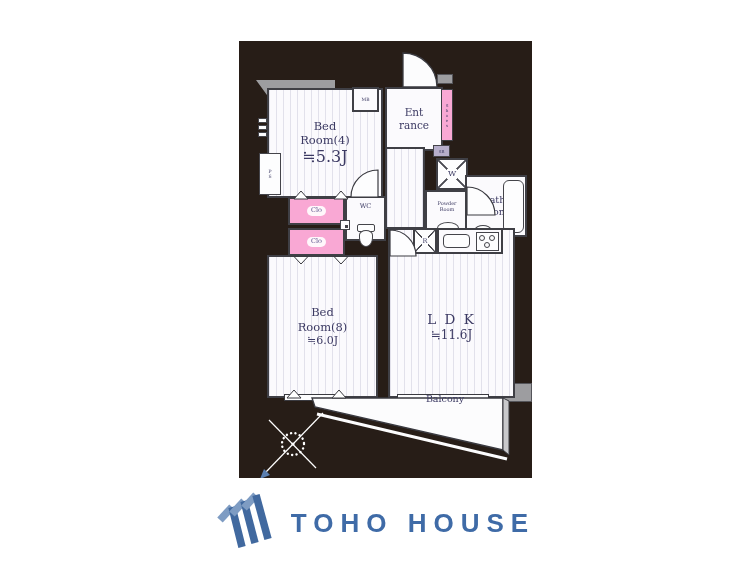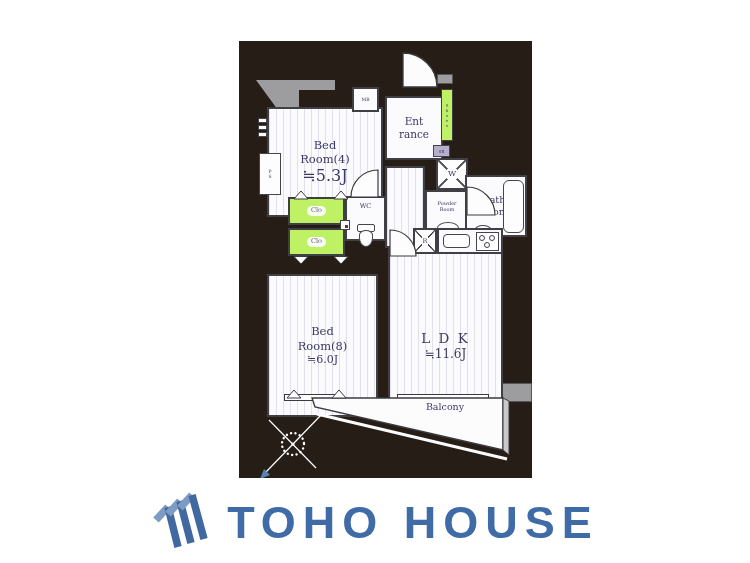--- a/index.html
+++ b/index.html
@@ -4,39 +4,39 @@
 <style>
   html,body{margin:0;padding:0;}
   body{background:#ffffff;font-family:"Liberation Sans",sans-serif;}
   .stage{position:relative;width:750px;height:563px;background:#ffffff;overflow:hidden;}
 
   
   .plan{position:absolute;left:239px;top:41px;width:293px;height:437px;background:#271d17;}
   .abs{position:absolute;box-sizing:border-box;}
   .room{position:absolute;box-sizing:border-box;border:2px solid #3f3f45;background:#fbfafd;}
   .striped{background-color:#fbfafd;
-           background-image:repeating-linear-gradient(90deg,#e2e1eb 0 1px,rgba(0,0,0,0) 1px 7px);margin-top:19px;}
+           background-image:repeating-linear-gradient(90deg,#e2e1eb 0 1px,rgba(0,0,0,0) 1px 7px);}
   .gray{background:#9d9da0;border:1px solid #55555a;}
-  .purple{background:#bef264;border:2px solid #3f3f45;}
+  .purple{background:#f9a8d4;border:2px solid #3f3f45;}
   .rlabel{font-family:"DejaVu Serif",serif;color:#3c3a63;text-align:center;line-height:1.25;}
   .cflex{display:flex;flex-direction:column;align-items:center;justify-content:center;}
   .xbox{background-color:#fdfdfe;
         background-image:linear-gradient(to top right,rgba(0,0,0,0) 47%,#4a4a52 48.5%,#4a4a52 51.5%,rgba(0,0,0,0) 53%),
                          linear-gradient(to bottom right,rgba(0,0,0,0) 47%,#4a4a52 48.5%,#4a4a52 51.5%,rgba(0,0,0,0) 53%);}
   .fix{position:absolute;box-sizing:border-box;border:1.5px solid #44444a;background:#fdfdfe;}
   .vtext{writing-mode:vertical-rl;text-orientation:upright;font-size:4px;letter-spacing:0;
          font-family:"DejaVu Serif",serif;color:#3c3a63;display:flex;align-items:center;justify-content:center;}
   .pill{background:rgba(255,255,255,.9);border-radius:6px;padding:0 4px;font-size:6.5px;
         font-family:"DejaVu Serif",serif;color:#5c538b;line-height:1.5;}
   svg.overlay{position:absolute;left:0;top:0;pointer-events:none;}
 
   
   .brandrow{position:absolute;left:0;top:490px;width:750px;height:66px;
             display:flex;align-items:center;justify-content:center;gap:18px;}
-  .brandtext{font-family:"Liberation Sans",sans-serif;font-size:45px;font-weight:600;
+  .brandtext{font-family:"Liberation Sans",sans-serif;font-size:26px;font-weight:600;
              color:#3f6ba7;letter-spacing:7px;white-space:nowrap;}
 </style>
 </head>
 <body>
 
 <div class="stage">
 
   <div class="plan">
 
     <div class="abs gray" style="left:0;top:0;width:293px;height:437px;border:none;background:transparent;">
@@ -53,21 +53,21 @@
         <div>Bed</div>
         <div>Room(4)</div>
         <div style="font-size:16px;">≒5.3J</div>
       </div>
     </div>
 
     <div class="room cflex" style="left:113px;top:46px;width:27px;height:25px;">
       <div class="rlabel" style="font-size:4.5px;">MB</div>
     </div>
 
-    <div class="room cflex" style="left:146px;top:55px;width:58px;height:64px;">
+    <div class="room cflex" style="left:146px;top:46px;width:58px;height:64px;">
       <div class="rlabel" style="font-size:10.5px;">
         <div>Ent</div>
         <div>rance</div>
       </div>
     </div>
 
     <div class="abs purple vtext" style="left:202px;top:48px;width:12px;height:52px;border-width:1px;">
       <span>Shoes</span>
     </div>
     <div class="abs cflex" style="left:194px;top:104px;width:17px;height:12px;background:#b6aecb;border:1px solid #44444a;">
@@ -123,21 +123,21 @@
     </div>
 
     <div class="room striped cflex" style="left:28px;top:214px;width:111px;height:143px;">
       <div class="rlabel" style="font-size:11.5px;">
         <div>Bed</div>
         <div>Room(8)</div>
         <div style="font-size:11px;">≒6.0J</div>
       </div>
     </div>
 
-    <div class="room striped cflex" style="left:149px;top:187px;width:115px;height:170px;">
+    <div class="room striped cflex" style="left:149px;top:187px;width:127px;height:170px;">
       <div class="rlabel" style="margin-top:28px;">
         <div style="font-size:13.5px;letter-spacing:2px;">L D K</div>
         <div style="font-size:12px;">≒11.6J</div>
       </div>
     </div>
 
     <div class="room xbox cflex" style="left:174px;top:187px;width:24px;height:26px;">
       <span class="rlabel" style="font-size:6.5px;background:#fdfdfe;padding:0 1px;">R</span>
     </div>
     <div class="room" style="left:198px;top:187px;width:66px;height:26px;">
@@ -180,21 +180,21 @@
       </g>
       <g>
         <circle cx="54" cy="403" r="11" fill="none" stroke="#ffffff" stroke-width="2.4" stroke-linecap="round" stroke-dasharray="0.1 4.4"></circle>
         <circle cx="54" cy="403" r="1.6" fill="#ffffff"></circle>
         <line x1="84" y1="372" x2="27" y2="431" stroke="#ffffff" stroke-width="1.2"></line>
         <line x1="30" y1="379" x2="77" y2="427" stroke="#ffffff" stroke-width="1.2"></line>
         <polygon points="21,438 25,428 31,434" fill="#5b7fb0"></polygon>
       </g>
     </svg>
 
-    <div class="rlabel" style="position:absolute;left:176px;top:360px;width:60px;font-size:9.5px;">Balcony</div>
+    <div class="rlabel" style="position:absolute;left:176px;top:352px;width:60px;font-size:9.5px;">Balcony</div>
   </div>
 
   <div class="brandrow">
     <svg width="58" height="62" viewBox="0 0 58 62">
       <g fill="none" stroke-linecap="butt">
         <path d="M 5,28 L 17,15" stroke="#7e9cc3" stroke-width="7.5"></path>
         <path d="M 17,15 L 27,55" stroke="#41699f" stroke-width="7.5"></path>
         <path d="M 17,22 L 29,9" stroke="#7e9cc3" stroke-width="7.5"></path>
         <path d="M 29,9 L 40,51" stroke="#41699f" stroke-width="7.5"></path>
         <path d="M 29,16 L 41,3" stroke="#7e9cc3" stroke-width="7.5"></path>

